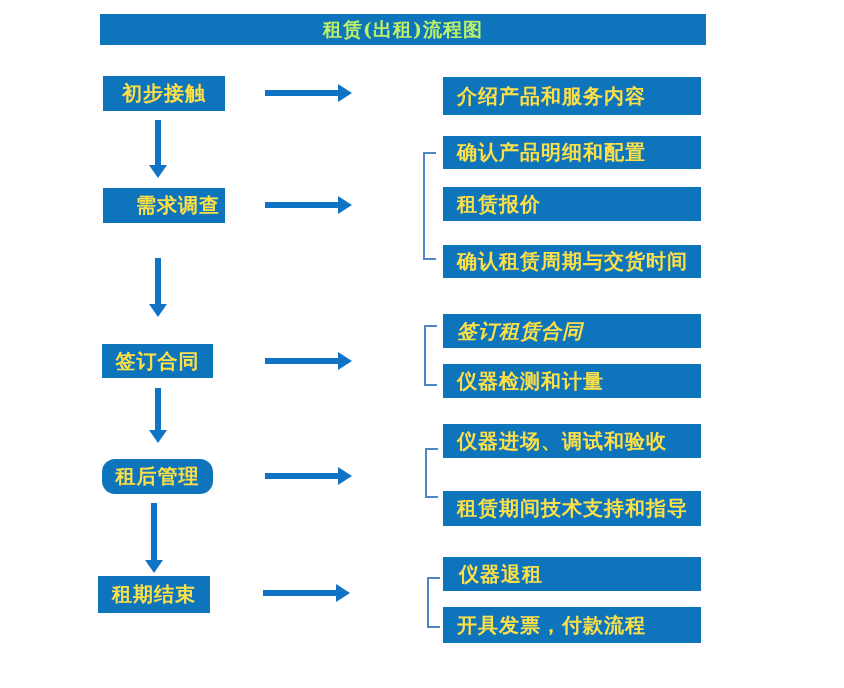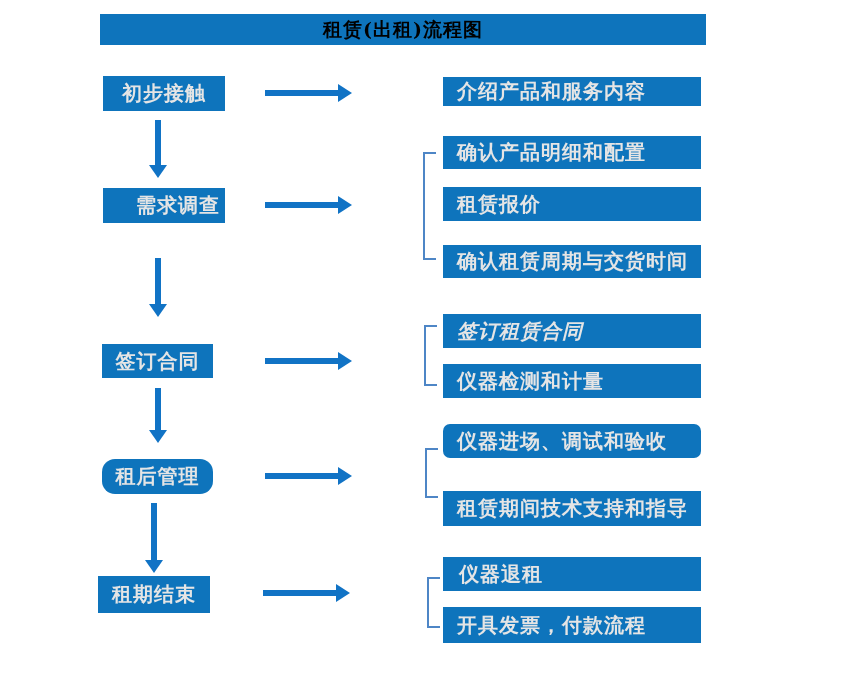--- a/index.html
+++ b/index.html
@@ -15,31 +15,31 @@
     background: var(--bg, #ffffff);
     overflow: hidden;
   }
   .title-bar {
     position: absolute;
     left: 100px;
     top: 14px;
     width: 606px;
     height: 31px;
     background: var(--box-blue, #0e74bc);
-    color: #000000;
+    color: #bef264;
     font-weight: bold;
     font-size: 19px;
     line-height: 31px;
     text-align: center;
     letter-spacing: 1px;
   }
   .box {
     position: absolute;
     background: var(--box-blue, #0e74bc);
-    color: #e5e5e5;
+    color: #fde047;
     font-weight: bold;
     font-size: 20px;
     display: flex;
     align-items: center;
     letter-spacing: 1px;
     box-sizing: border-box;
   }
   .box.left-step {
     justify-content: center;
     text-align: center;
@@ -118,24 +118,24 @@
   <div class="h-arrow" style="left:265px; top:202px;"></div>
   <div class="h-arrow" style="left:265px; top:358px;"></div>
   <div class="h-arrow" style="left:265px; top:473px;"></div>
   <div class="h-arrow" style="left:263px; top:590px;"></div>
 
   <div class="bracket" style="left:423px; top:152px; height:108px;"></div>
   <div class="bracket" style="left:424px; top:325px; height:61px;"></div>
   <div class="bracket" style="left:425px; top:448px; height:50px;"></div>
   <div class="bracket" style="left:427px; top:577px; height:51px;"></div>
 
-  <div class="box right-detail" style="top:77px;  height:29px;">介绍产品和服务内容</div>
+  <div class="box right-detail" style="top:77px;  height:38px;">介绍产品和服务内容</div>
   <div class="box right-detail" style="top:136px; height:33px;">确认产品明细和配置</div>
   <div class="box right-detail" style="top:187px; height:34px;">租赁报价</div>
   <div class="box right-detail" style="top:245px; height:33px;">确认租赁周期与交货时间</div>
   <div class="box right-detail" style="top:314px; height:34px;font-style:italic;">签订租赁合同</div>
   <div class="box right-detail" style="top:364px; height:34px;">仪器检测和计量</div>
-  <div class="box right-detail" style="top:424px; height:34px;border-radius:7px;">仪器进场、调试和验收</div>
+  <div class="box right-detail" style="top:424px; height:34px;">仪器进场、调试和验收</div>
   <div class="box right-detail" style="top:491px; height:35px;">租赁期间技术支持和指导</div>
   <div class="box right-detail" style="top:557px; height:34px;padding-left:16px;">仪器退租</div>
   <div class="box right-detail" style="top:607px; height:36px;">开具发票，付款流程</div>
 
 </div>
 
 </body></html>

